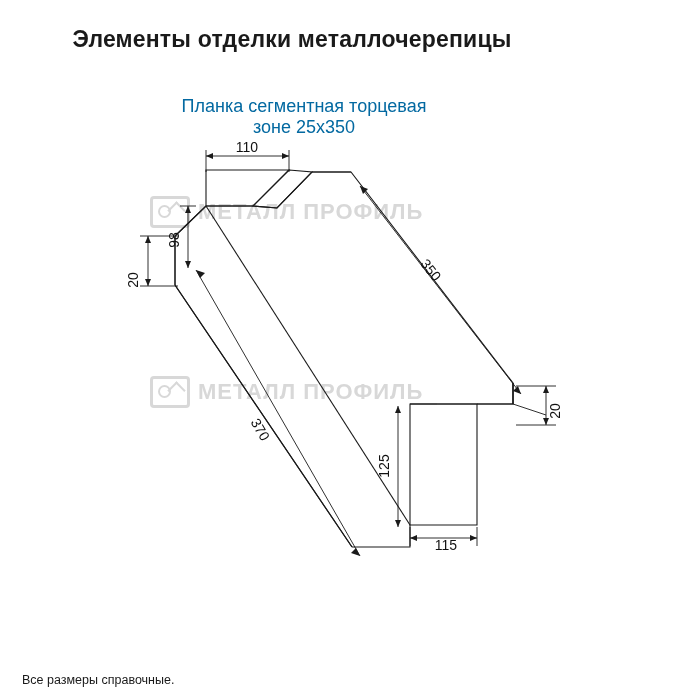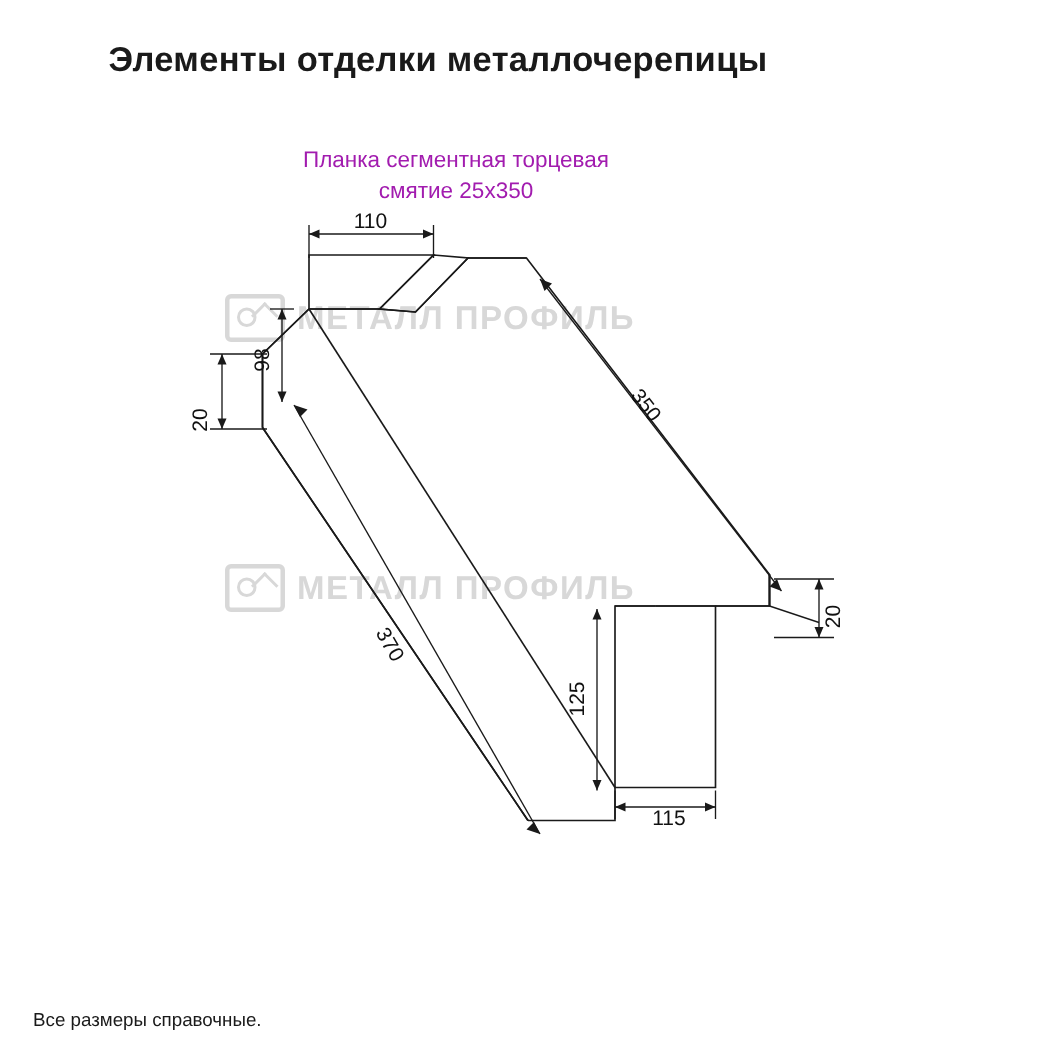--- a/index.html
+++ b/index.html
@@ -29,23 +29,23 @@
     font-weight: bold;
     letter-spacing: 0.2px;
     color: #1a1a1a;
   }
   .subtitle {
     position: absolute;
     top: 96px;
     left: 0;
     width: 608px;
     text-align: center;
-    font-size: 15px;
+    font-size: 18px;
     line-height: 21px;
-    color: #a21caf;
+    color: #0369a1;
   }
   .subtitle .l2 {
     display: block;
   }
   .drawing {
     position: absolute;
     top: 0;
     left: 0;
     width: 700px;
     height: 700px;
@@ -115,21 +115,21 @@
 </style>
 </head>
 <body>
 
 <div class="page">
 
   <div class="title">Элементы отделки металлочерепицы</div>
 
   <div class="subtitle">
     <span>Планка сегментная торцевая</span>
-    <span class="l2">смятие 25х350</span>
+    <span class="l2">зоне 25х350</span>
   </div>
 
   <div class="wm wm1">
     <span class="logo"></span><span class="txt">МЕТАЛЛ ПРОФИЛЬ</span>
   </div>
   <div class="wm wm2">
     <span class="logo"></span><span class="txt">МЕТАЛЛ ПРОФИЛЬ</span>
   </div>
 
   <svg class="drawing" viewBox="0 0 700 700">

